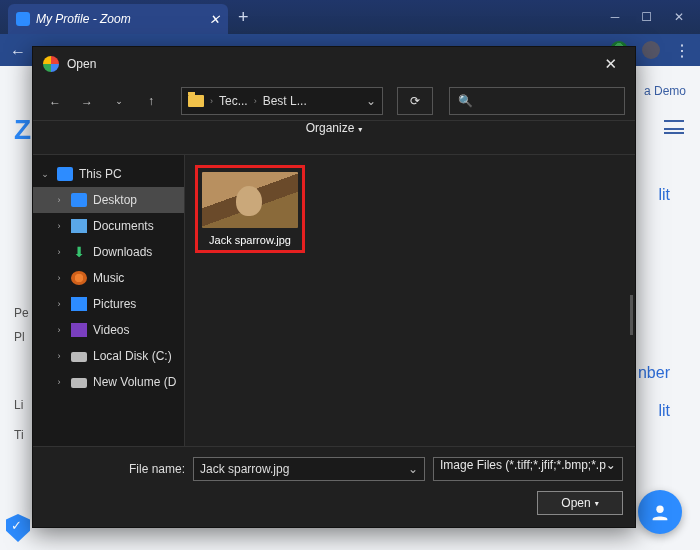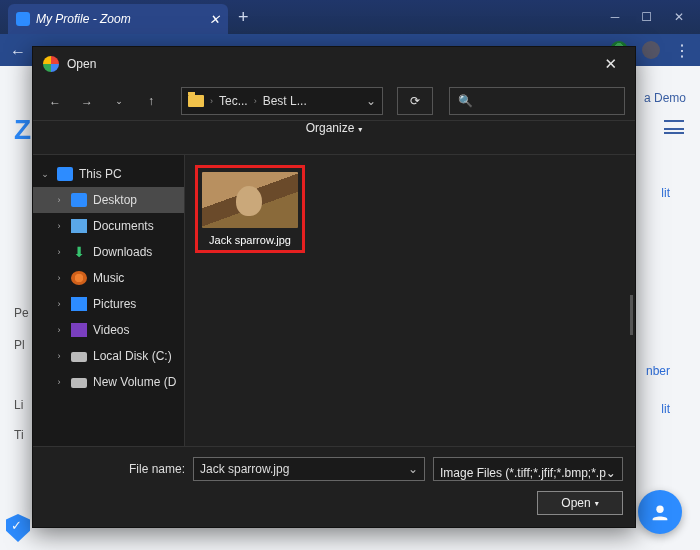--- a/index.html
+++ b/index.html
@@ -12,25 +12,25 @@
 .tab .tabclose { margin-left: auto; color: #fff; font-size: 13px; cursor: pointer; }
 .newtab { color: #cfd9ee; margin-left: 10px; font-size: 18px; }
 .wincontrols { margin-left: auto; display: flex; gap: 22px; color: #b9c4dc; padding-right: 16px; font-size: 12px; }
 .toolbar { height: 32px; background: #284a8d; display: flex; align-items: center; padding: 0 10px; color: #dfe6f5; justify-content: space-between; }
 .toolbar .left, .toolbar .right { display: flex; align-items: center; gap: 14px; }
 .cext { width: 18px; height: 18px; border-radius: 50%; background: radial-gradient(circle at 50% 40%, #3fae5a 35%, #1a7c32 36%); }
 .dots { font-size: 16px; letter-spacing: 0; }
 
 
 .pagebg { position: absolute; left: 0; top: 66px; right: 0; bottom: 0; background: #f3f5f8; }
-.pagebg .demo { position: absolute; right: 14px; top: 18px; font-size: 12px; color: #3a5fa4; margin-top: 7px; }
+.pagebg .demo { position: absolute; right: 14px; top: 18px; font-size: 12px; color: #3a5fa4; }
 .pagebg .zlogo { position: absolute; left: 14px; top: 48px; font-size: 28px; font-weight: 700; color: #2d8cff; }
 .pagebg .hamb { position: absolute; right: 16px; top: 54px; width: 20px; height: 14px; border-top:2px solid #3a5fa4; border-bottom:2px solid #3a5fa4; }
 .pagebg .hamb:before { content:""; position:absolute; top:6px; left:0; right:0; height:2px; background:#3a5fa4; }
-.pagebg .lit { position:absolute; right:30px; color:#2d6cd6; font-size:12px; }
+.pagebg .lit { position:absolute; right:30px; color:#2d6cd6; font-size:16px; }
 .pagebg .sidelabel { position:absolute; left:14px; font-size:12px; color:#555; }
 .shield { position:absolute; left:6px; bottom:8px; width:24px; height:28px; background:#2d8cff; clip-path: polygon(50% 0,100% 20%,100% 60%,50% 100%,0 60%,0 20%); }
 .shield:after { content:"✓"; position:absolute; left:5px; top:4px; color:#fff; font-size:13px; }
 .chatfab { position:absolute; right:18px; bottom:16px; width:44px; height:44px; border-radius:50%; background:#2d8cff; display:flex; align-items:center; justify-content:center; color:#fff; box-shadow:0 3px 8px rgba(0,0,0,.3); }
 
 
 .dialog { position: absolute; left: 32px; top: 46px; width: 604px; height: 482px; background: #202020; border: 1px solid #111; box-shadow: 0 6px 24px rgba(0,0,0,.5); display: flex; flex-direction: column; color: #e6e6e6; font-size: 12px; }
 .dlg-title { height: 34px; display: flex; align-items: center; padding: 0 10px; }
 .dlg-title .cicon { width:16px; height:16px; border-radius:50%; background: conic-gradient(#ea4335 0 90deg,#4285f4 90deg 180deg,#34a853 180deg 270deg,#fbbc05 270deg 360deg); margin-right:8px; }
 .dlg-title .dclose { margin-left:auto; font-size:15px; cursor:pointer; padding:4px 8px; }
@@ -75,21 +75,21 @@
 .thumb .img:after { content:""; position:absolute; left:34px; top:14px; width:26px; height:30px; background:#caa87a; border-radius:50% 50% 45% 45%; }
 .thumb .cap { color:#fff; font-size:11px; margin-top:6px; }
 .scrollhint { position:absolute; right:2px; top:140px; width:3px; height:40px; background:#555; }
 
 .footer { border-top:1px solid #333; padding:10px 12px 12px; display:flex; flex-direction:column; gap:10px; }
 .fn-row { display:flex; align-items:center; gap:8px; }
 .fn-label { width: 140px; text-align:right; color:#ddd; }
 .fn-input { flex:1; height:24px; background:#1a1a1a; border:1px solid #666; display:flex; align-items:center; padding:0 6px; }
 .fn-input input { background:transparent; border:none; outline:none; color:#ddd; font-size:12px; width:100%; }
 .fn-input .dd { margin-left:auto; color:#bbb; cursor:pointer; padding-left:6px; }
-.filter { width:190px; height:24px; background:#1a1a1a; border:1px solid #666; display:flex; align-items:flex-end; padding:0 6px; white-space:nowrap; overflow:hidden; }
+.filter { width:190px; height:24px; background:#1a1a1a; border:1px solid #666; display:flex; align-items:flex-start; padding:0 6px; white-space:nowrap; overflow:hidden; }
 .btnrow { display:flex; justify-content:flex-end; gap:10px; }
 .dbtn { width:86px; height:24px; border:1px solid #777; background:#2a2a2a; color:#eee; display:flex; align-items:center; justify-content:center; cursor:pointer; }
 .dbtn.primary { border-color:#888; }
 .tri { font-size:8px; margin-left:4px; }
 </style>
 </head>
 <body>
 
 <div class="browser-titlebar">
   <div class="tab">
@@ -116,21 +116,21 @@
 </div>
 
 <div class="pagebg">
   <span class="demo">a Demo</span>
   <span class="zlogo">Z</span>
   <span class="hamb"></span>
   <span class="lit" style="top:120px">lit</span>
   <span class="lit" style="top:298px">nber</span>
   <span class="lit" style="top:336px">lit</span>
   <span class="sidelabel" style="top:240px">Pe</span>
-  <span class="sidelabel" style="top:272px">Pl</span>
+  <span class="sidelabel" style="top:264px">Pl</span>
   <span class="sidelabel" style="top:332px">Li</span>
   <span class="sidelabel" style="top:362px">Ti</span>
 </div>
 <span class="shield"></span>
 <span class="chatfab">
   <svg width="22" height="22" viewBox="0 0 24 24" fill="#fff">
       <circle cx="12" cy="9" r="4"></circle>
       <path d="M4 20c0-4 16-4 16 0v1H4z"></path>
     </svg>
 </span>

